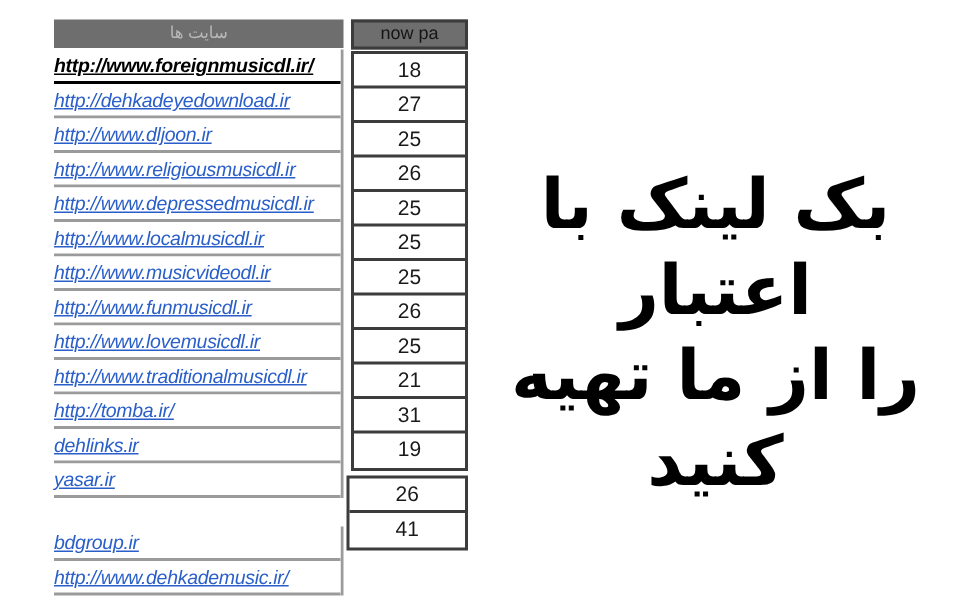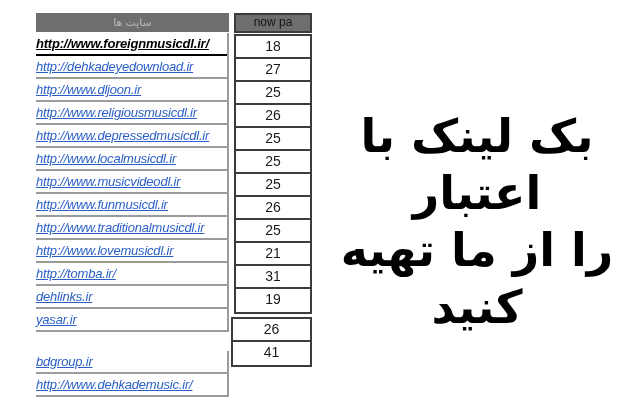--- a/index.html
+++ b/index.html
@@ -80,24 +80,24 @@
             <div class="site-row">
               <a class="url" href="#" dir="ltr">http://www.localmusicdl.ir</a>
             </div>
             <div class="site-row">
               <a class="url" href="#" dir="ltr">http://www.musicvideodl.ir</a>
             </div>
             <div class="site-row">
               <a class="url" href="#" dir="ltr">http://www.funmusicdl.ir</a>
             </div>
             <div class="site-row">
-              <a class="url" href="#" dir="ltr">http://www.traditionalmusicdl.ir</a>
+              <a class="url" href="#" dir="ltr">http://www.lovemusicdl.ir</a>
             </div>
             <div class="site-row">
-              <a class="url" href="#" dir="ltr">http://www.lovemusicdl.ir</a>
+              <a class="url" href="#" dir="ltr">http://www.traditionalmusicdl.ir</a>
             </div>
             <div class="site-row">
               <a class="url" href="#" dir="ltr">http://tomba.ir/</a>
             </div>
             <div class="site-row">
               <a class="url" href="#" dir="ltr">dehlinks.ir</a>
             </div>
             <div class="site-row">
               <a class="url" href="#" dir="ltr">yasar.ir</a>
             </div>

